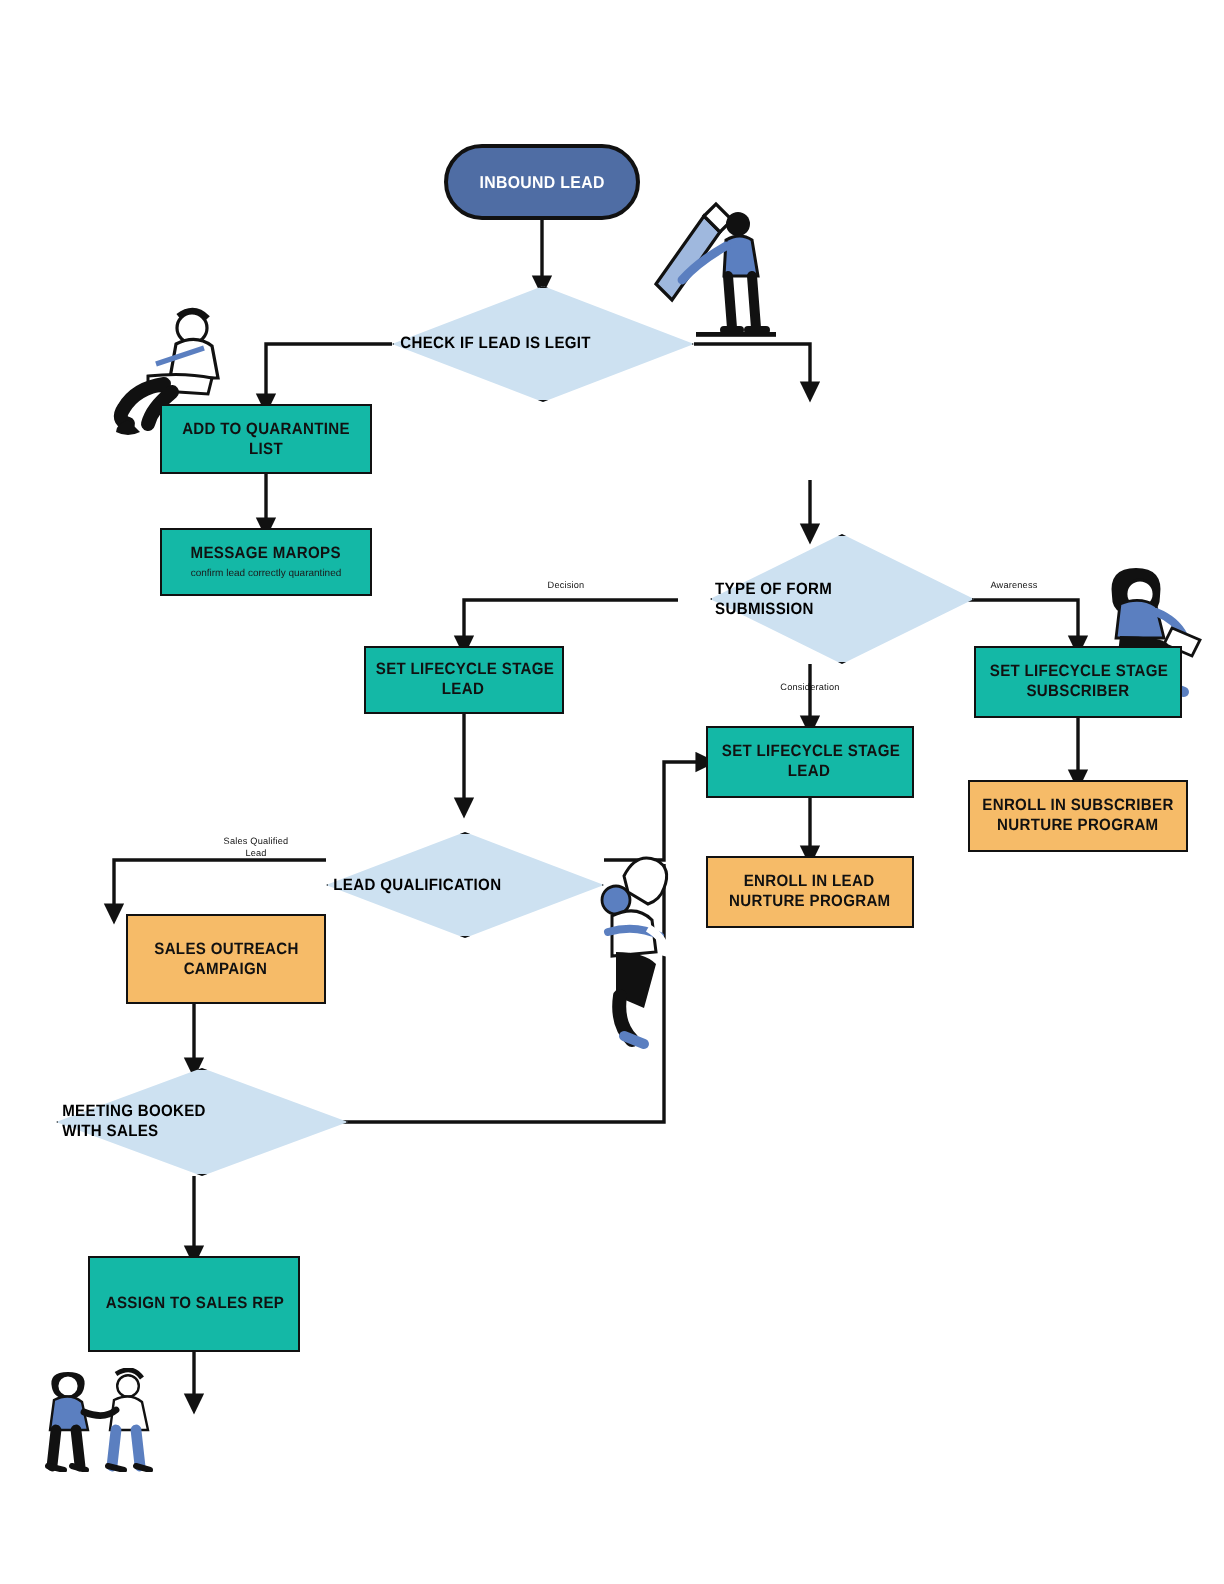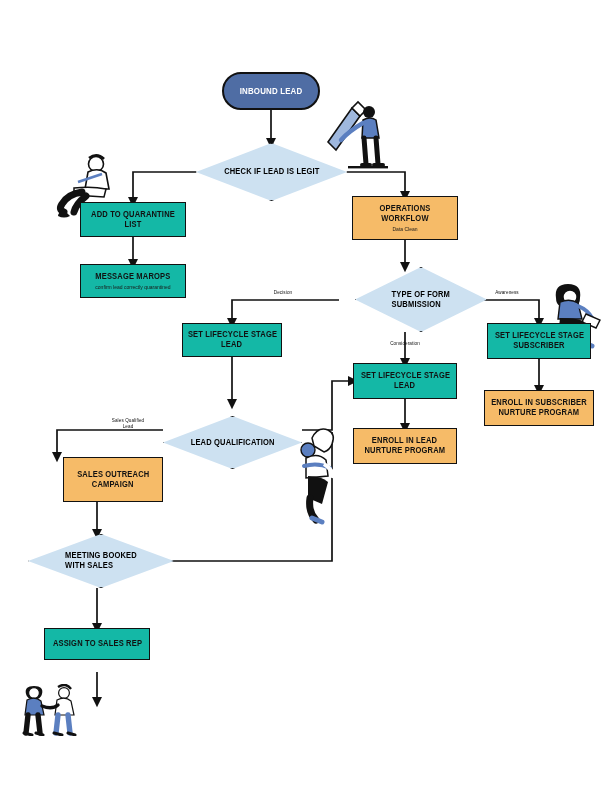--- a/index.html
+++ b/index.html
@@ -8,21 +8,21 @@
   #canvas{position:absolute;left:0;top:0;width:612px;height:792px;}
   .node{position:absolute;box-sizing:border-box;display:flex;flex-direction:column;
         align-items:center;justify-content:center;text-align:center;color:#111;}
   .rect{border:1.6px solid #111;background:#14b8a6;}
   .rect.orange{background:#f6bb68;}
   .pill{background:#4f6da4;border:2px solid #111;border-radius:26px;color:#fff;}
   .title{font-weight:700;font-size:8.2px;letter-spacing:.18px;line-height:1.22;
          text-transform:uppercase;font-stretch:condensed;transform:scaleX(.92);}
   .pill .title{font-size:8.6px;}
   .sub{font-size:5px;line-height:1.25;margin-top:1.5px;font-weight:400;color:#1a1a1a;}
-  .dia{position:absolute;display:flex;align-items:center;justify-content:center;}
+  .dia{position:absolute;display:flex;align-items:center;justify-content:flex-start;}
   .dia .shape{position:absolute;inset:0;background:#cde1f1;border:1.6px solid #111;
               clip-path:polygon(50% 0,100% 50%,50% 100%,0 50%);}
   .dia .lbl{position:relative;z-index:2;}
   .elab{position:absolute;font-size:4.6px;color:#111;text-align:center;line-height:1.3;
         letter-spacing:.1px;}
   .art{position:absolute;}
 </style>
 </head>
 <body>
 
@@ -142,24 +142,20 @@
 
   <div class="node rect" style="left:80px;top:202px;width:106px;height:35px">
     <div class="title">ADD TO QUARANTINE LIST</div>
   </div>
 
   <div class="node rect" style="left:80px;top:264px;width:106px;height:34px">
     <div class="title">MESSAGE MAROPS</div>
     <div class="sub">confirm lead correctly quarantined</div>
   </div>
 
-  <div class="node rect orange" style="left:352px;top:196px;width:106px;height:44px">
-    <div class="title">OPERATIONS WORKFLOW</div>
-    <div class="sub">Data Clean</div>
-  </div>
 
   <div class="dia" style="left:355px;top:267px;width:132px;height:65px">
     <div class="shape"></div>
     <div class="lbl">
       <div class="title">TYPE OF FORM</div>
       <div class="title">SUBMISSION</div>
     </div>
   </div>
 
   <div class="node rect" style="left:182px;top:323px;width:100px;height:34px">
@@ -198,21 +194,21 @@
   </div>
 
   <div class="dia" style="left:28px;top:534px;width:146px;height:54px">
     <div class="shape"></div>
     <div class="lbl">
       <div class="title">MEETING BOOKED</div>
       <div class="title">WITH SALES</div>
     </div>
   </div>
 
-  <div class="node rect" style="left:44px;top:628px;width:106px;height:32px">
+  <div class="node rect" style="left:44px;top:628px;width:106px;height:48px">
     <div class="title">ASSIGN TO SALES REP</div>
   </div>
 
 
   <div class="elab" style="left:259px;top:290px;width:48px">Decision</div>
 
   <div class="elab" style="left:483px;top:290px;width:48px">Awareness</div>
 
   <div class="elab" style="left:379px;top:341px;width:52px">Consideration</div>
 

